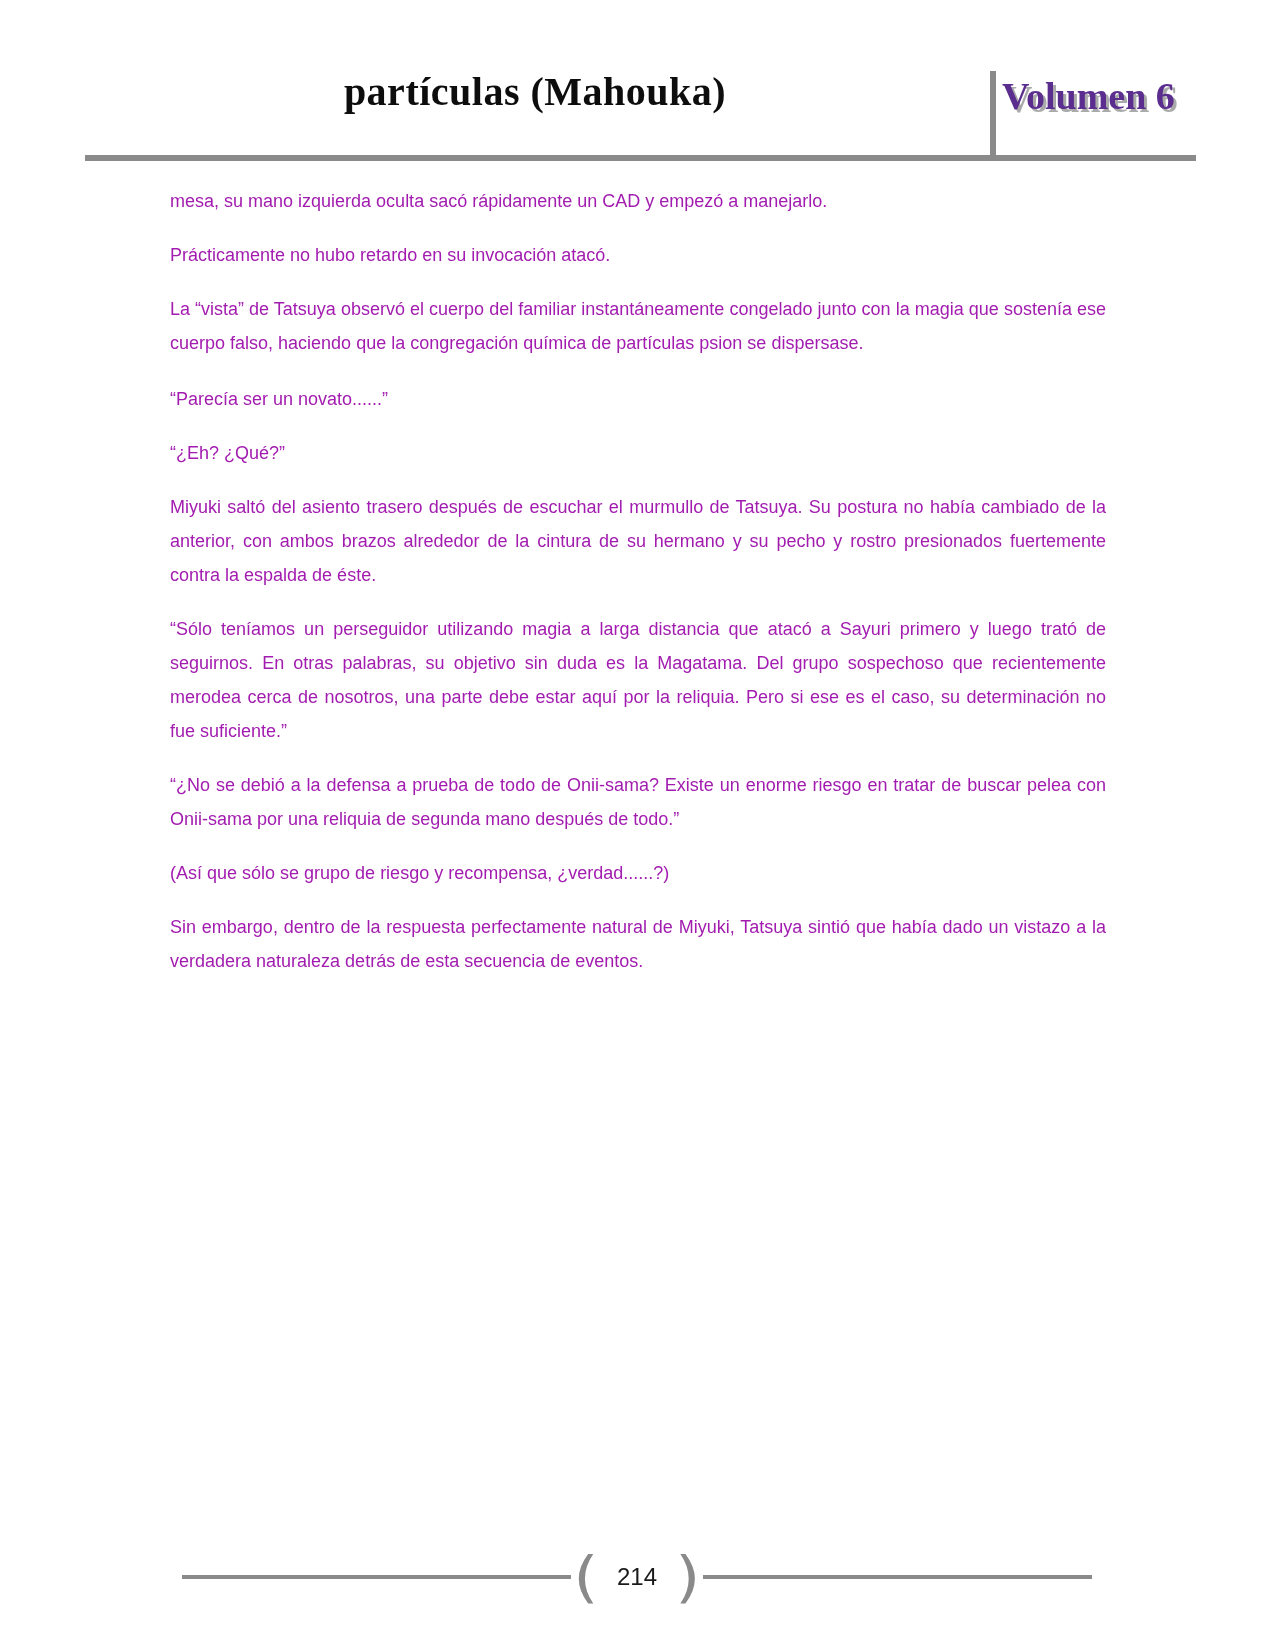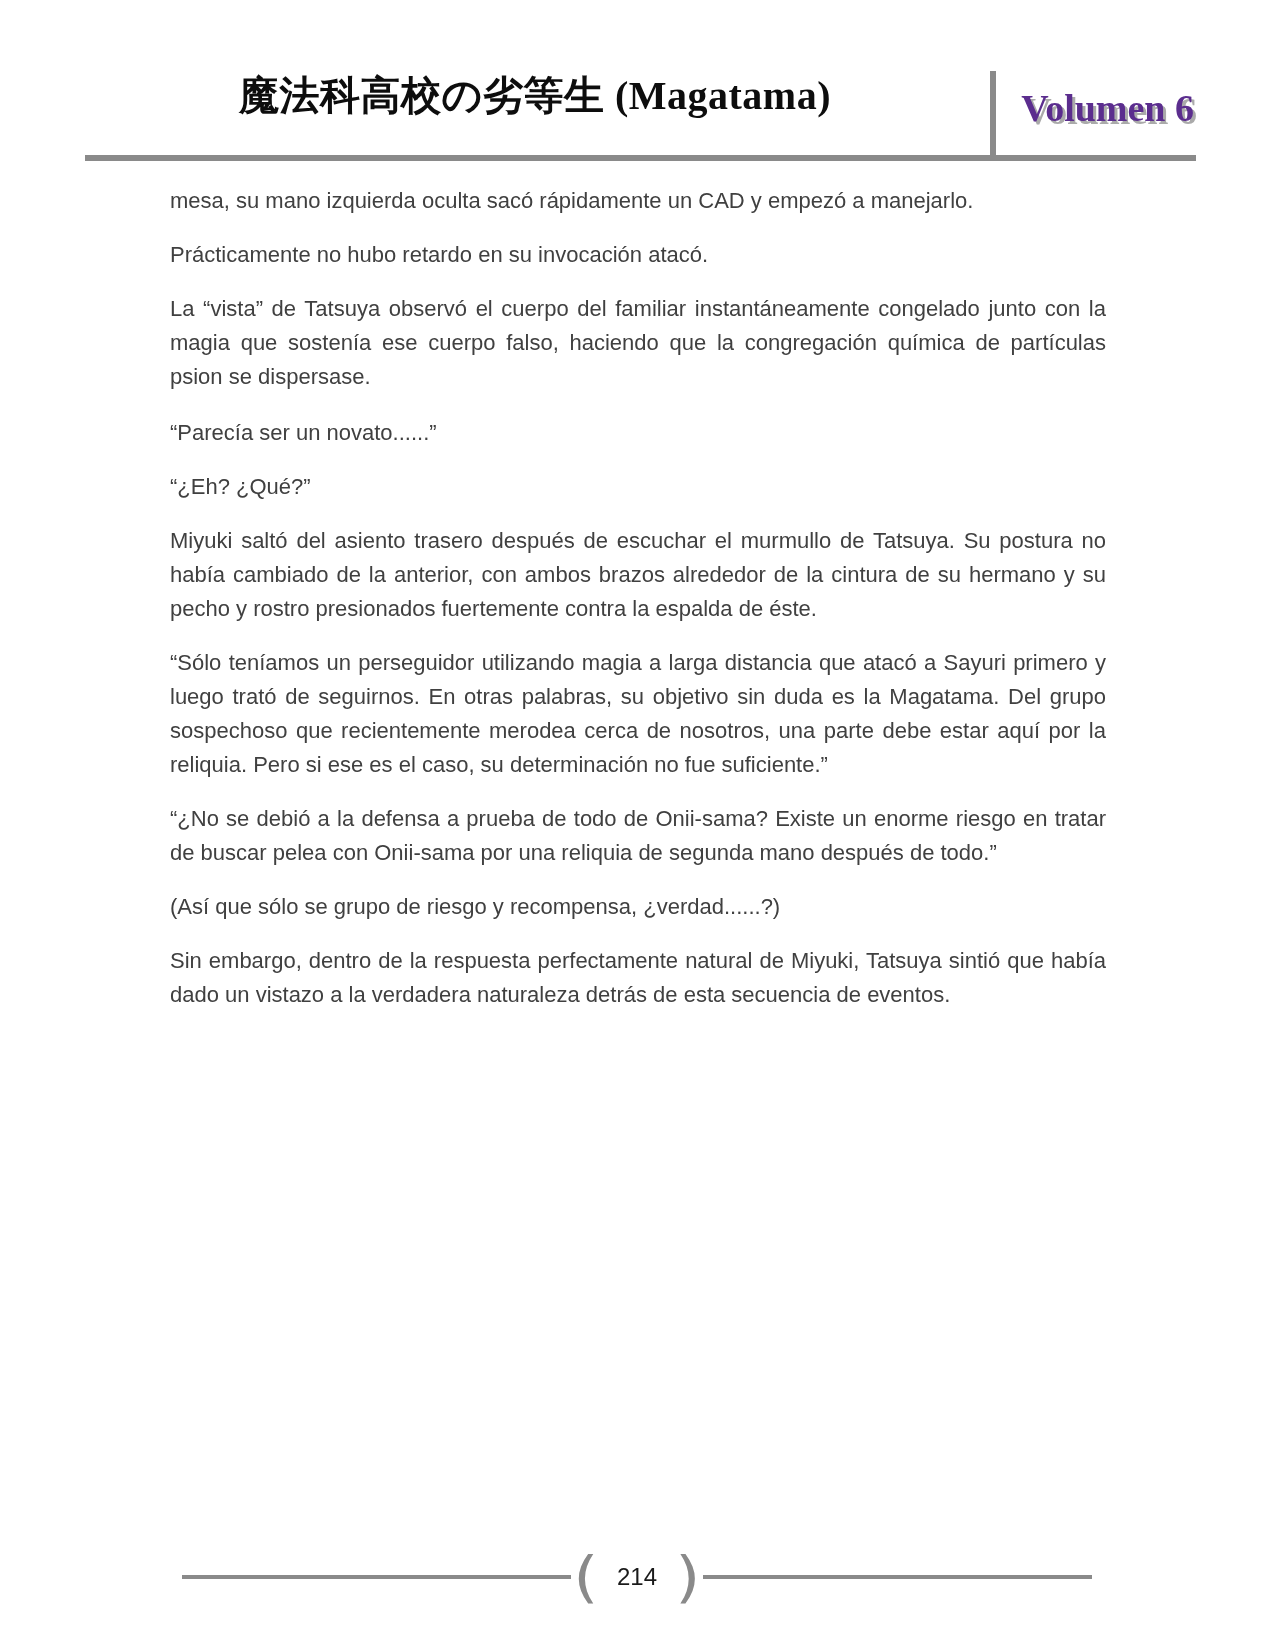--- a/index.html
+++ b/index.html
@@ -37,23 +37,23 @@
     position: absolute;
     left: 990px;
     top: 71px;
     width: 6px;
     height: 90px;
     background: #8a8a8a;
   }
   .volume-label {
     position: absolute;
     left: 1002px;
-    top: 86px;
+    top: 74px;
     width: 192px;
-    text-align: right;
+    text-align: left;
     font-family: "Liberation Serif", serif;
     font-weight: bold;
     font-size: 38px;
     color: #5b2d8e;
     text-shadow: 3px 3px 0 #aaaaaa;
     white-space: nowrap;
   }
   .header-rule {
     position: absolute;
     left: 85px;
@@ -61,23 +61,23 @@
     width: 1111px;
     height: 6px;
     background: #8a8a8a;
   }
   
   .content {
     position: absolute;
     left: 170px;
     top: 184px;
     width: 936px;
-    font-size: 22px;
+    font-size: 18px;
     line-height: 34px;
-    color: #404040;
+    color: #a21caf;
     text-align: justify;
   }
   .content p {
     margin: 0 0 20px 0;
   }
   .content p.gap-before {
     margin-top: 22px;
   }
   
   .footer {
@@ -108,21 +108,21 @@
     color: #1a1a1a;
     padding: 0 16px;
     font-family: "Liberation Sans", sans-serif;
   }
 </style>
 </head>
 <body>
 
 <div class="page">
 
-  <div class="header-title">魔法科高校の劣等生 (Magatama)</div>
+  <div class="header-title">partículas (Mahouka)</div>
 
   <div class="header-divider"></div>
 
   <div class="volume-label">Volumen 6</div>
 
   <div class="header-rule"></div>
 
   <div class="content">
     <p>mesa, su mano izquierda oculta sacó rápidamente un CAD y empezó a manejarlo.</p>
     <p>Prácticamente no hubo retardo en su invocación atacó.</p>

